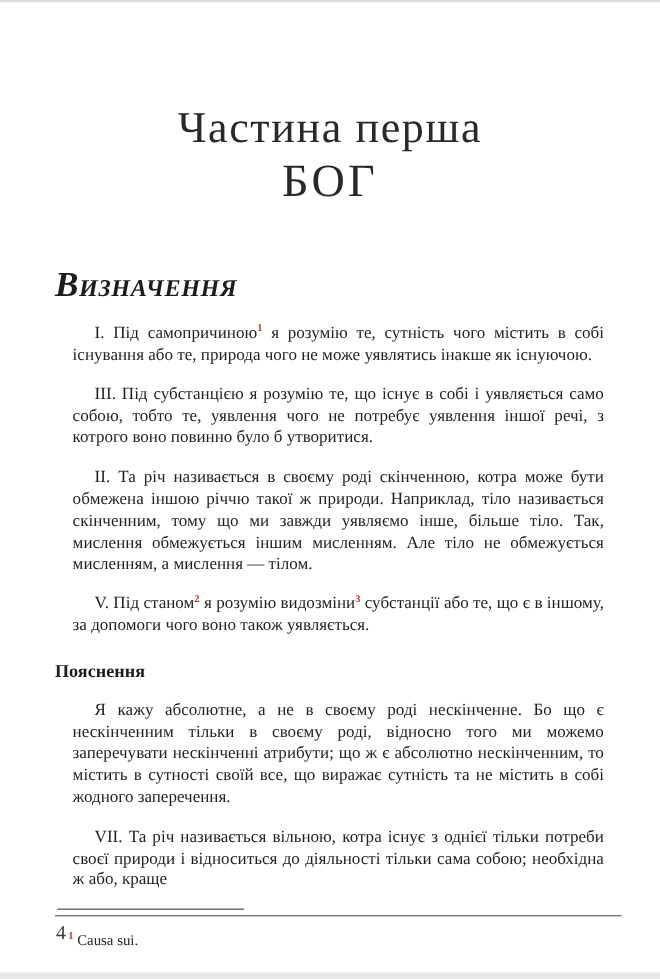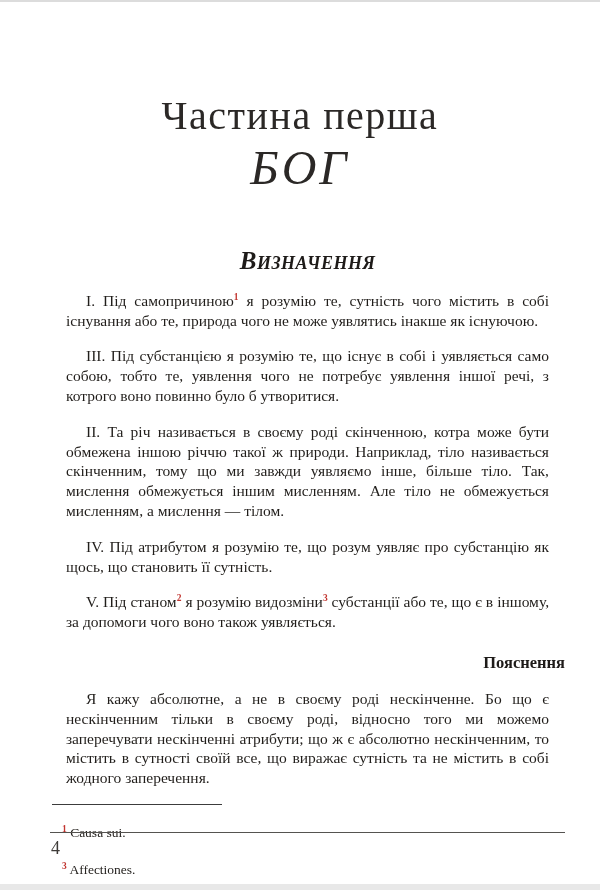--- a/index.html
+++ b/index.html
@@ -24,37 +24,36 @@
   }
   .title-block { text-align: center; padding-top: 94px; }
   .part-title {
     font-size: 40px;
     font-weight: 400;
     letter-spacing: 1.5px;
     color: #2b2826;
     line-height: 1.1;
   }
   .book-title {
-    font-size: 48px;
+    font-size: 42px;
     font-weight: 400;
     letter-spacing: 3px;
     color: #2b2826;
     line-height: 1.1;
     margin-top: 4px;
-    font-style: italic;
   }
   .content {
     padding: 0 35px 0 50px;
   }
   .defs-heading {
-    text-align: center;
+    text-align: left;
     font-style: italic;
     font-weight: bold;
     font-variant: small-caps;
-    font-size: 25px;
+    font-size: 32px;
     letter-spacing: 0.5px;
     margin-top: 52px;
     margin-bottom: 5px;
     color: #1e1b19;
   }
   p.body {
     margin: 16px;
     text-align: justify;
     text-indent: 20px;
     font-size: 15.5px;
@@ -65,21 +64,20 @@
     color: #c23530;
     font-size: 9.5px;
     line-height: 0;
     font-weight: bold;
   }
   .expl-heading {
     font-weight: bold;
     font-size: 16.5px;
     margin: 21px 0 3px 0;
     color: #1e1b19;
-    text-align: right;
   }
   .footnote-sep {
     width: 170px;
     height: 0;
     border-top: 1.5px solid #3c3c3c;
     margin: 14px 0 7px 2px;
   }
   .footnotes { list-style: none; margin: 0; padding: 0 0 0 12px; }
   .footnotes li {
     font-size: 13.5px;
@@ -113,26 +111,26 @@
     <div class="part-title">Частина перша</div>
     <div class="book-title">БОГ</div>
   </div>
 
   <div class="content">
     <div class="defs-heading">Визначення</div>
 
     <p class="body">I. Під самопричиною<sup class="fnmark">1</sup> я розумію те, сутність чого містить в собі існування або те, природа чого не може уявлятись інакше як існуючою.</p>
     <p class="body">III. Під субстанцією я розумію те, що існує в собі і уявляється само собою, тобто те, уявлення чого не потребує уявлення іншої речі, з котрого воно повинно було б утворитися.</p>
     <p class="body">II. Та річ називається в своєму роді скінченною, котра може бути обмежена іншою річчю такої ж природи. Наприклад, тіло називається скінченним, тому що ми завжди уявляємо інше, більше тіло. Так, мислення обмежується іншим мисленням. Але тіло не обмежується мисленням, а мислення — тілом.</p>
-    <p class="body">IV. Під атрибутом я розумію те, що розум уявляє про субстанцію як щось, що становить її сутність.</p>
     <p class="body">V. Під станом<sup class="fnmark">2</sup> я розумію видозміни<sup class="fnmark">3</sup> субстанції або те, що є в іншому, за допомоги чого воно також уявляється.</p>
 
     <div class="expl-heading">Пояснення</div>
     <p class="body" style="text-indent:20px">Я кажу абсолютне, а не в своєму роді нескінченне. Бо що є нескінченним тільки в своєму роді, відносно того ми можемо заперечувати нескінченні атрибути; що ж є абсолютно нескінченним, то містить в сутності своїй все, що виражає сутність та не містить в собі жодного заперечення.</p>
 
+    <p class="body">VII. Та річ називається вільною, котра існує з однієї тільки потреби своєї природи і відноситься до діяльності тільки сама собою; необхідна ж або, краще</p>
 
     <div class="footnote-sep"></div>
     <ul class="footnotes">
       <li><sup class="fnmark">1</sup> <span>Causa sui.</span></li>
       <li><sup class="fnmark">3</sup> <span>Affectiones.</span></li>
     </ul>
   </div>
 
   <div class="bottom-rule"></div>
   <div class="page-number">4</div>

